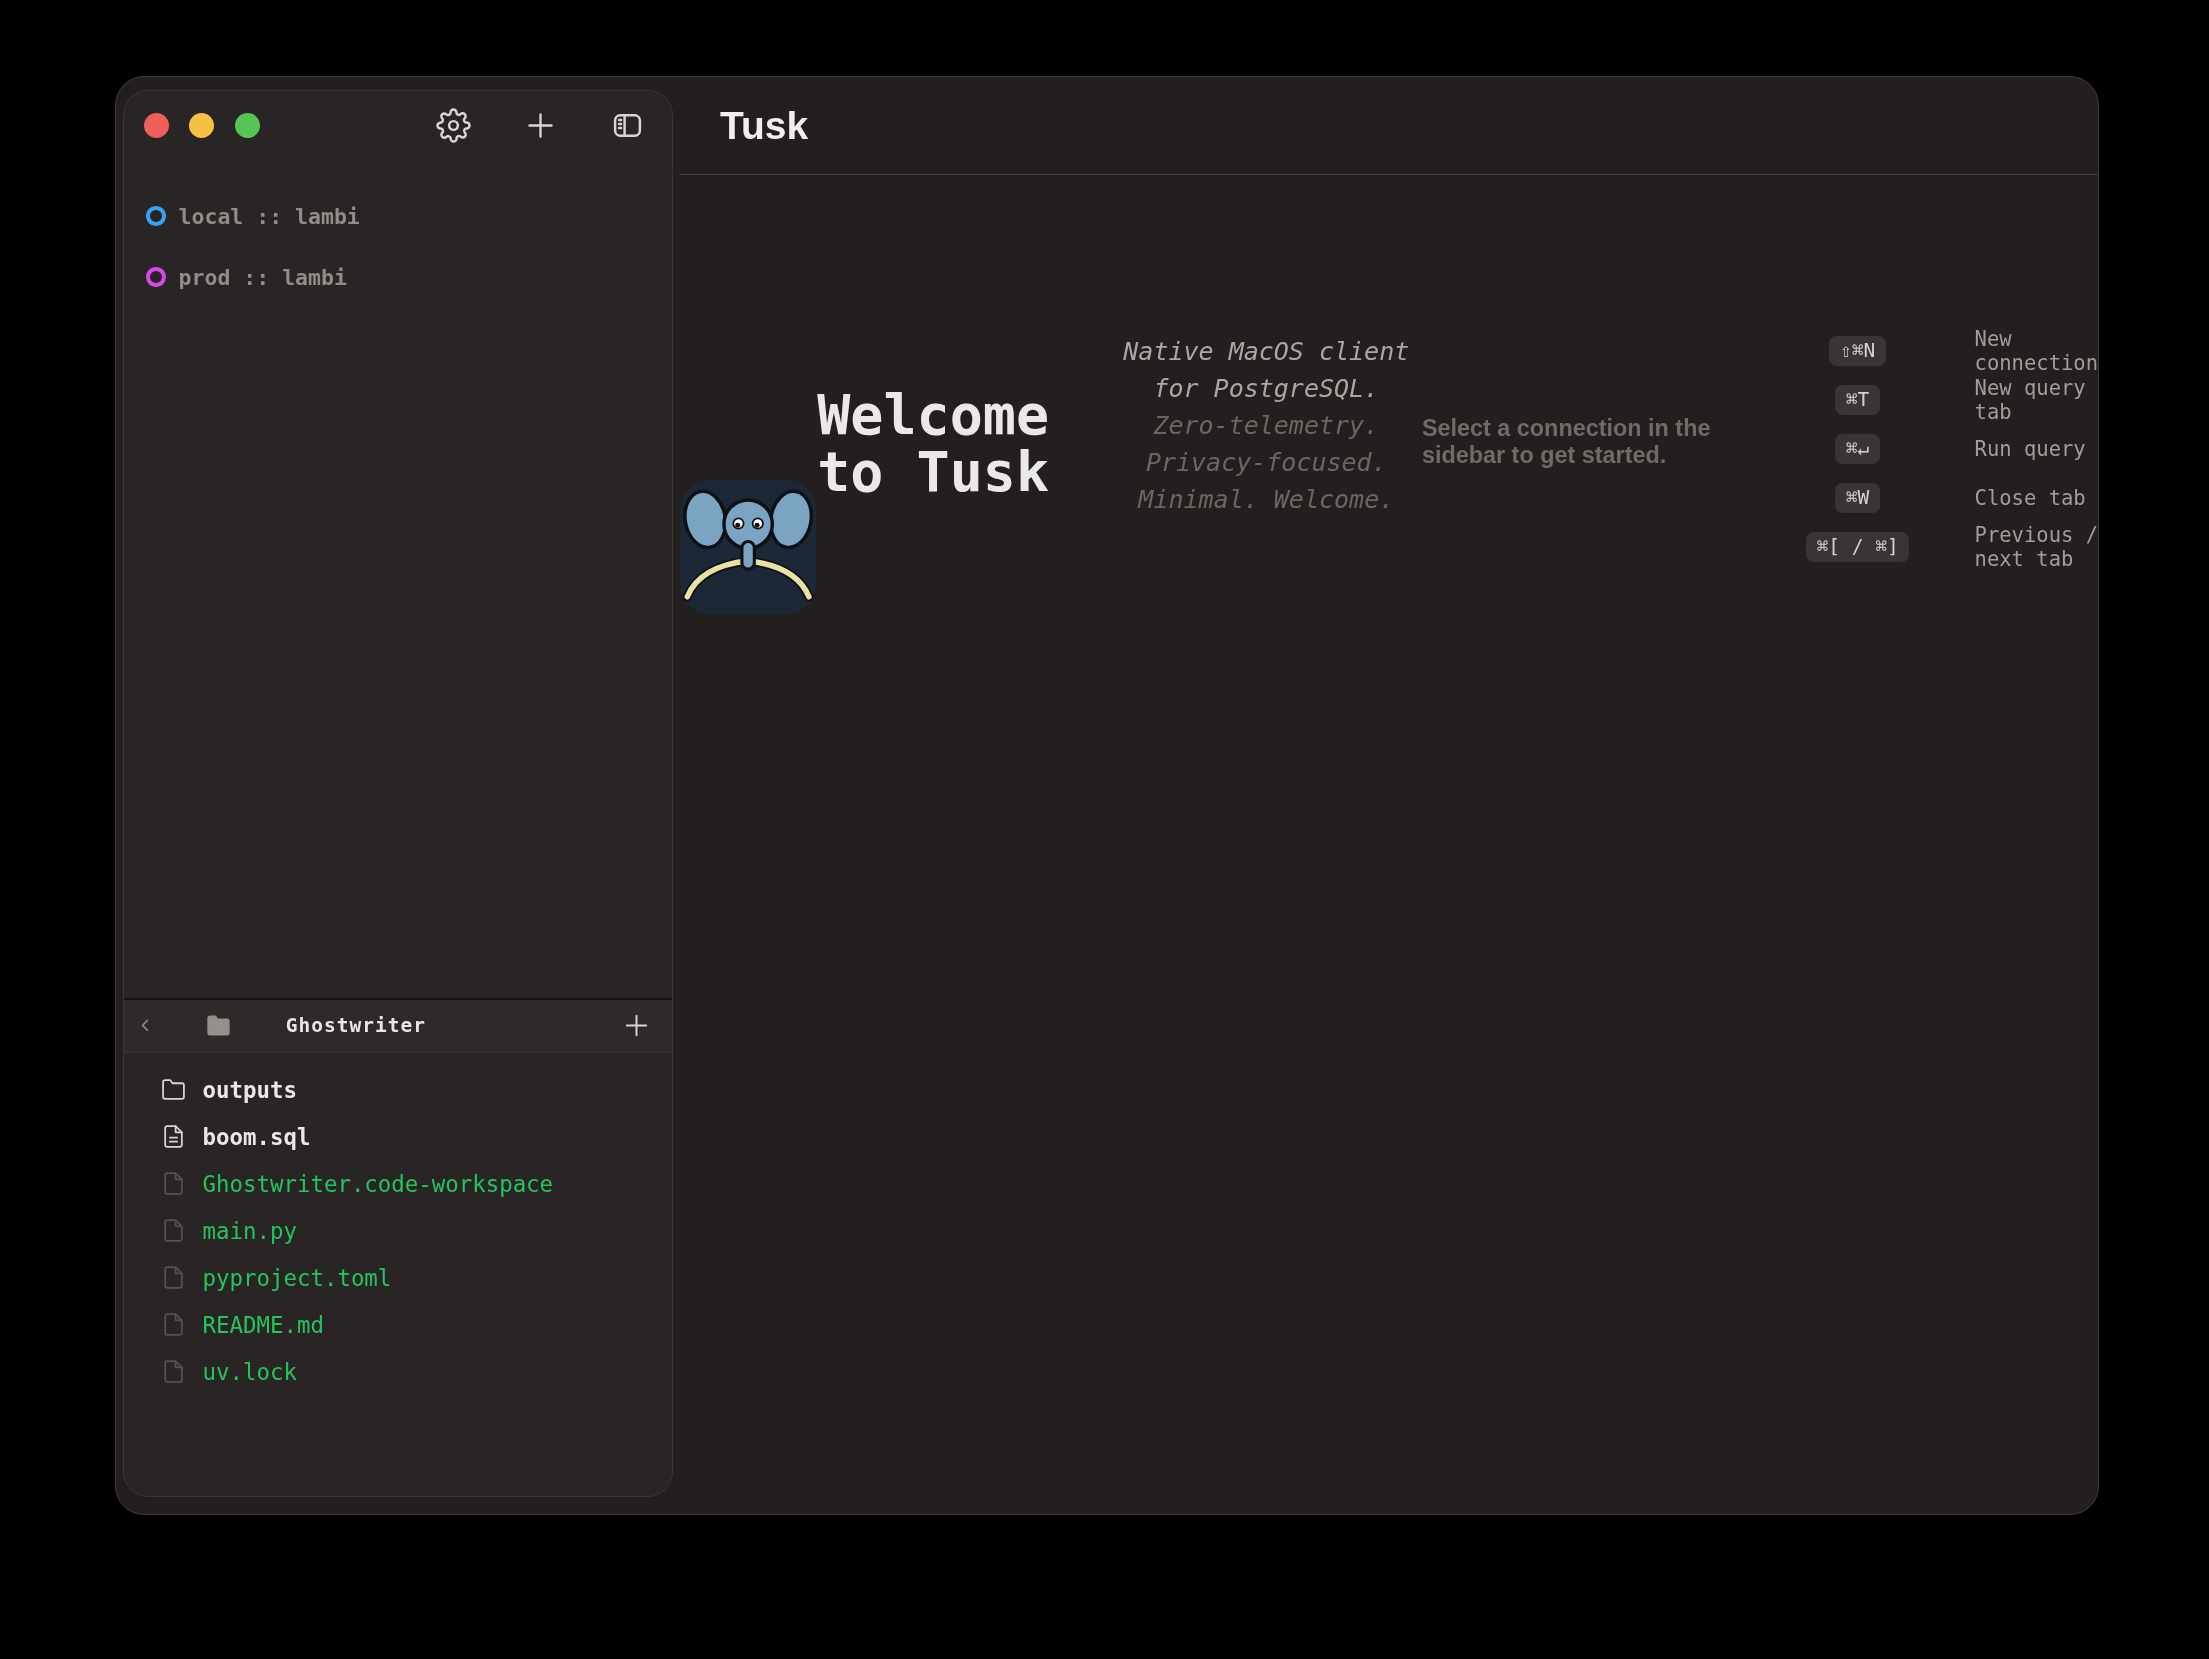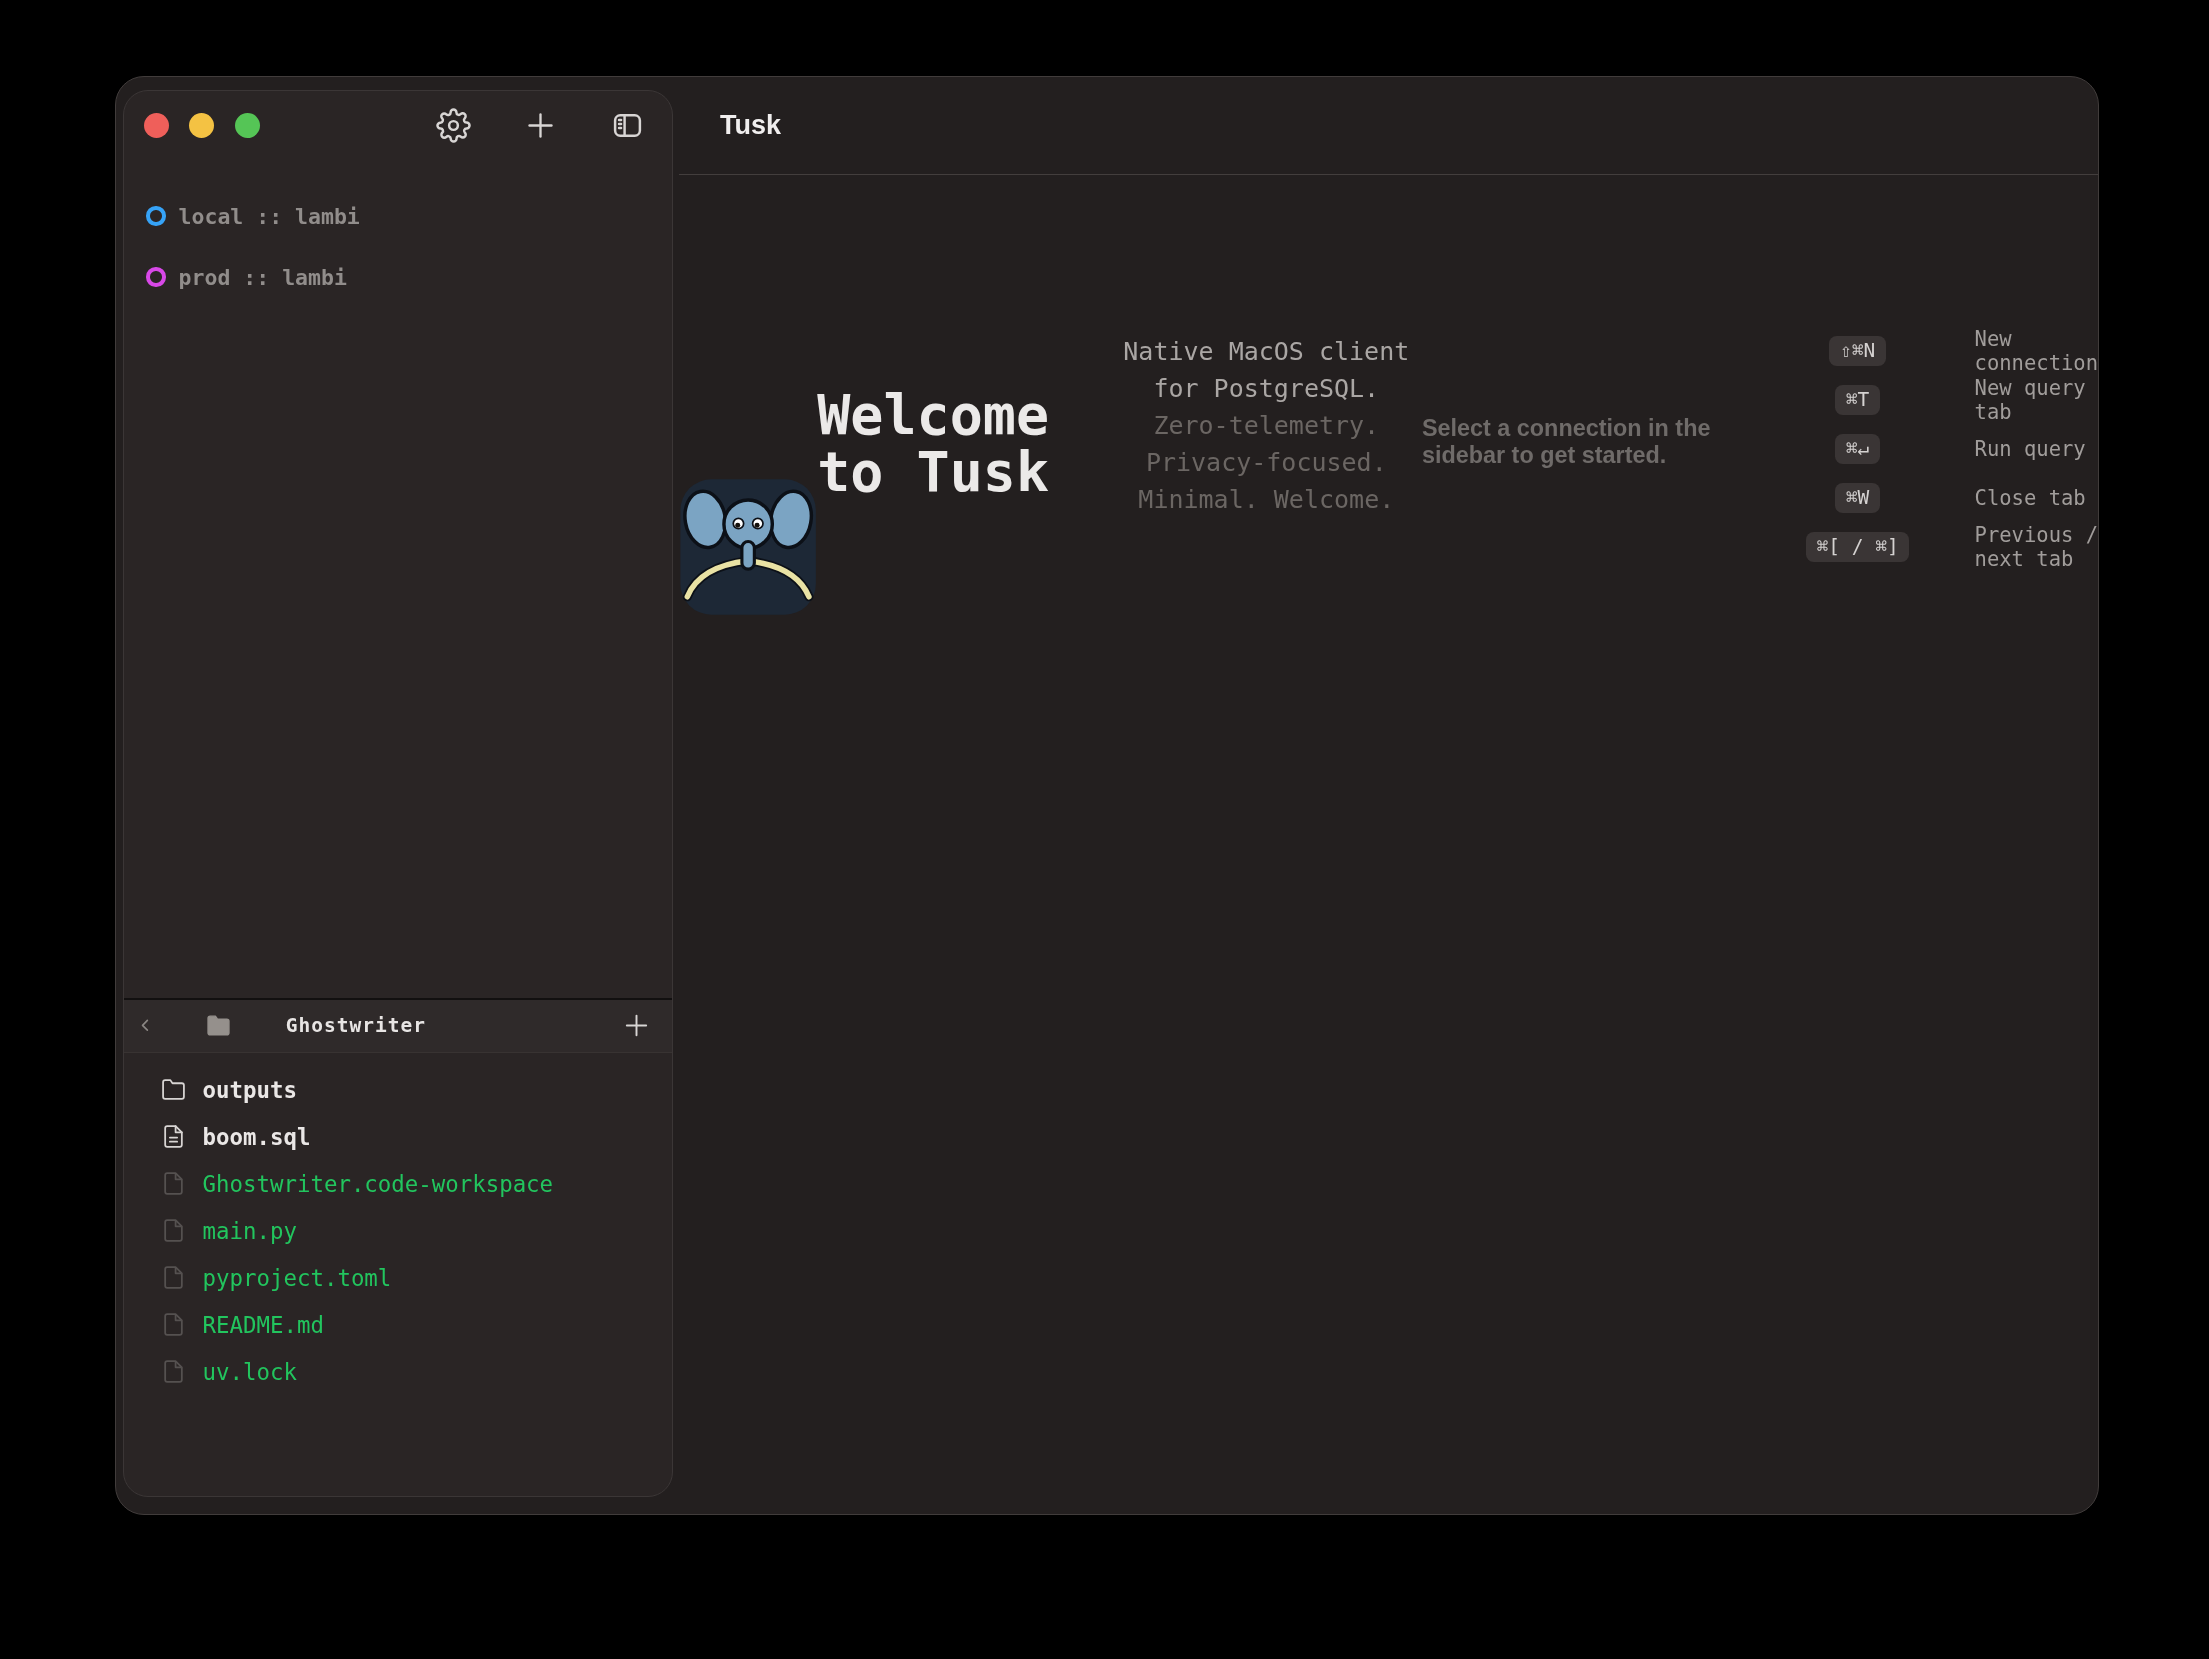--- a/index.html
+++ b/index.html
@@ -50,28 +50,28 @@
   .fb-item.bright { color:#eae7e6; font-weight:bold; }
   .fb-item.bright .fi { color:#d8d5d3; }
   .fb-item.dim { color:#22c55e; }
   .fb-item.dim .fi { color:#555150; }
 
   
   .main { position:absolute; left:563px; top:0; right:0; bottom:0; }
   .titlebar { height:98px; display:flex; align-items:center; padding-left:41px;
               border-bottom:1px solid #433e3d; }
   .titlebar-label { font-family:"Liberation Sans", sans-serif; font-weight:bold;
-                    font-size:27px; color:#f0eeee; }
+                    font-size:39px; color:#f0eeee; }
 
   .content { display:flex; flex-direction:row; align-items:center; }
   .logo { width:234px; height:234px; margin-top:255px; }
 
   .welcome-heading { margin-top:49px; font-size:55px; font-weight:bold;
                      color:#ebe9e8; line-height:57px; }
-  .subtitle { margin-top:11.7px; text-align:center; font-size:25px; line-height:37px; }
+  .subtitle { margin-top:11.7px; text-align:center; font-size:25px; line-height:37px;font-style:italic; }
   .subtitle .line0 { color:#aaa6a4; }
   .subtitle .line1, .subtitle .line2 { color:#6b6663; }
   .hint { margin-top:45px; font-family:"Liberation Sans", sans-serif;
           font-size:23.4px; color:#6f6b69;font-weight:bold; }
 
   .shortcuts { margin-top:59px; width:488px; display:flex; flex-direction:column; }
   .shortcut-row { height:49px; display:flex; align-items:center; }
   .keys-cell { width:234px; display:flex; justify-content:center; }
   .key-badge { background:#3a3535; border-radius:7.8px; padding:3.9px 10.7px;
                font-size:19.5px; line-height:21.5px; color:#d5d2d1;

